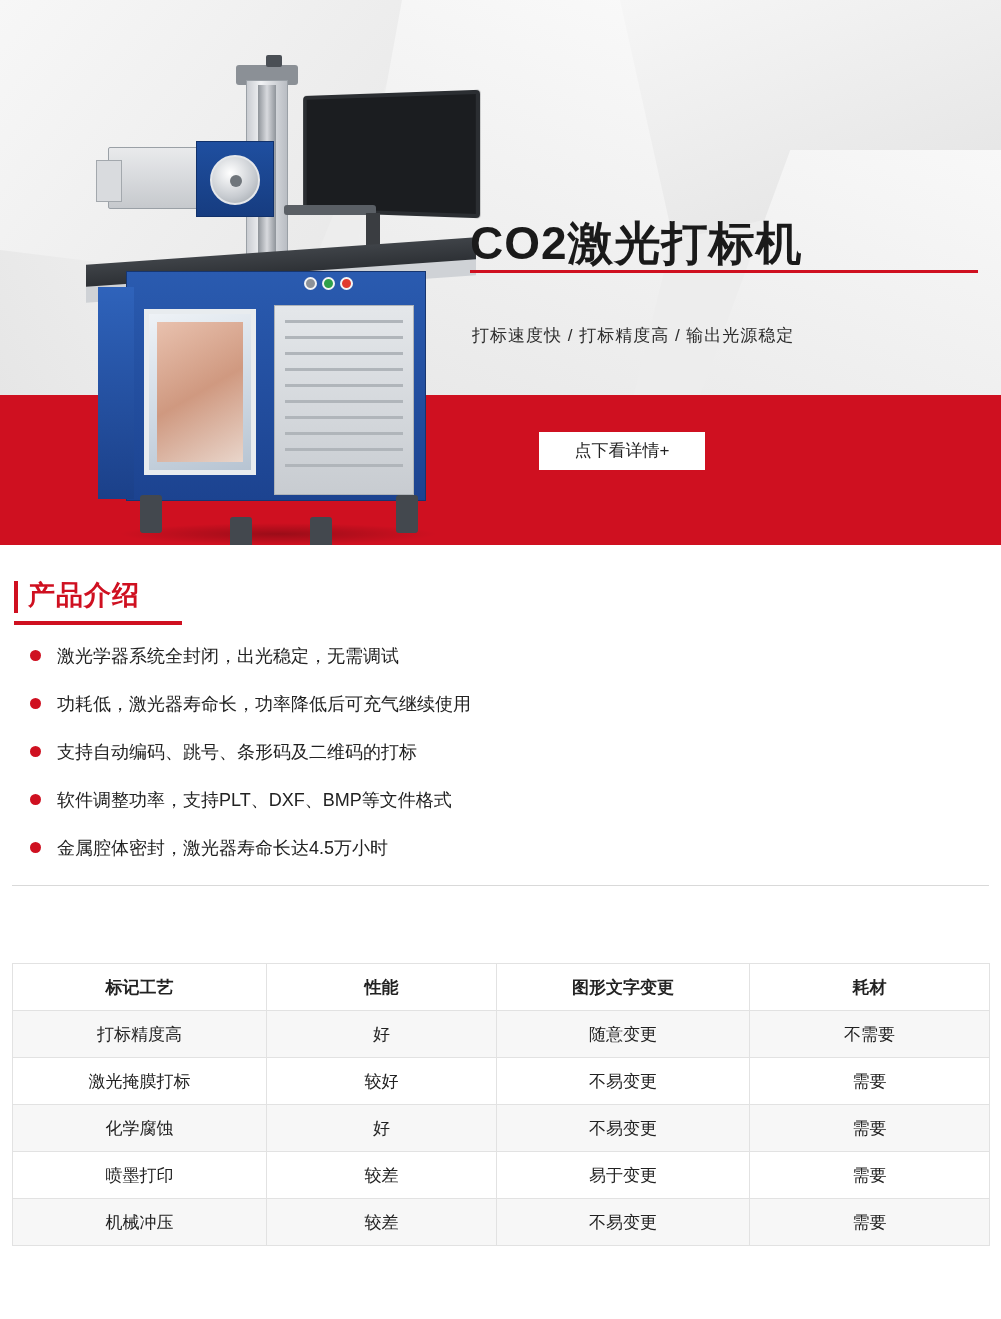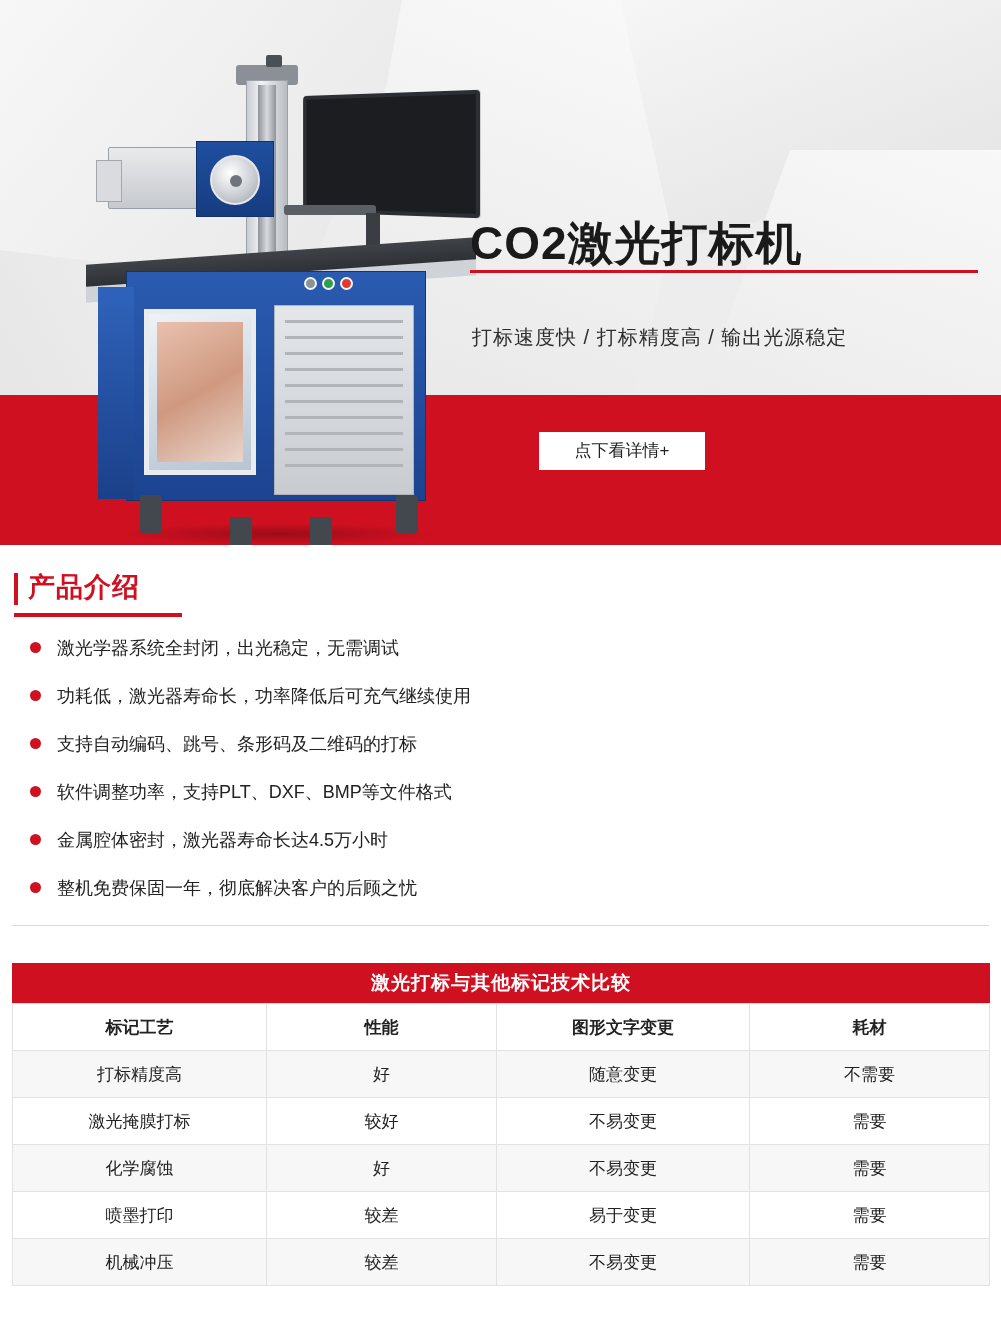--- a/index.html
+++ b/index.html
@@ -121,31 +121,31 @@
     font-family:"Liberation Sans","DejaVu Sans",sans-serif;
   }
   .hero-rule { position:absolute; left:470px; top:270px; width:508px; height:3px; background:#cf1020; }
   .hero-sub {
     position:absolute; left:470px; top:278px; width:460px; height:34px;
     background:#cf1020; color:#ffffff; font-size:21px; font-weight:bold;
     line-height:34px; padding-left:8px; letter-spacing:1px;
   }
   .hero-sub2 {
     position:absolute; left:472px; top:324px;
-    font-size:20px; color:#2d2d2d; letter-spacing:1px;
+    font-size:17px; color:#2d2d2d; letter-spacing:1px;
   }
   .hero-cta {
     position:absolute; left:539px; top:432px; width:166px; height:38px;
     background:#ffffff; color:#222; font-size:17px; text-align:center; line-height:38px;
     cursor:pointer;
   }
 
   
   .section-intro { position:absolute; left:0; top:545px; width:1001px; }
-  .sec-head { position:relative; margin:24px 0 0 14px; display:inline-block; }
+  .sec-head { position:relative; margin:32px 0 0 14px; display:inline-block; }
   .sec-head-bar { position:absolute; left:0; top:4px; width:4px; height:32px; background:#cf1020; }
   .sec-head-text { font-size:27px; font-weight:bold; color:#cf1020; padding-left:14px; letter-spacing:1px;}
   .sec-head-underline { position:absolute; left:0; top:44px; width:168px; height:4px; background:#cf1020; }
 
   .bullets { margin:30px 0 0 22px; }
   .bullet { display:flex; align-items:flex-start; margin-bottom:22px; }
   .bullet-dot { width:11px; height:11px; border-radius:50%; background:#cf1020; margin:7px 16px 0 8px; flex:0 0 auto;}
   .bullet-text { font-size:18px; color:#222; line-height:26px; }
 
   .hr-line { width:977px; height:1px; background:#d9d9d9; margin:24px auto 0 auto; }
@@ -251,32 +251,27 @@
       <span class="bullet-text">支持自动编码、跳号、条形码及二维码的打标</span>
     </div>
     <div class="bullet">
       <span class="bullet-dot"></span>
       <span class="bullet-text">软件调整功率，支持PLT、DXF、BMP等文件格式</span>
     </div>
     <div class="bullet">
       <span class="bullet-dot"></span>
       <span class="bullet-text">金属腔体密封，激光器寿命长达4.5万小时</span>
     </div>
-    <div class="bullet">
-      <span class="bullet-dot"></span>
-      <span class="bullet-text">整机免费保固一年，彻底解决客户的后顾之忧</span>
-    </div>
   </div>
 
   <div class="hr-line"></div>
 </div>
 
 <div class="table-wrap">
   <table class="cmp">
-    <caption>激光打标与其他标记技术比较</caption>
     <colgroup>
         <col class="c1">
         <col class="c2">
         <col class="c3">
         <col class="c4">
       </colgroup>
     <tbody>
       <tr class="head">
         <td>标记工艺</td>
         <td>性能</td>

